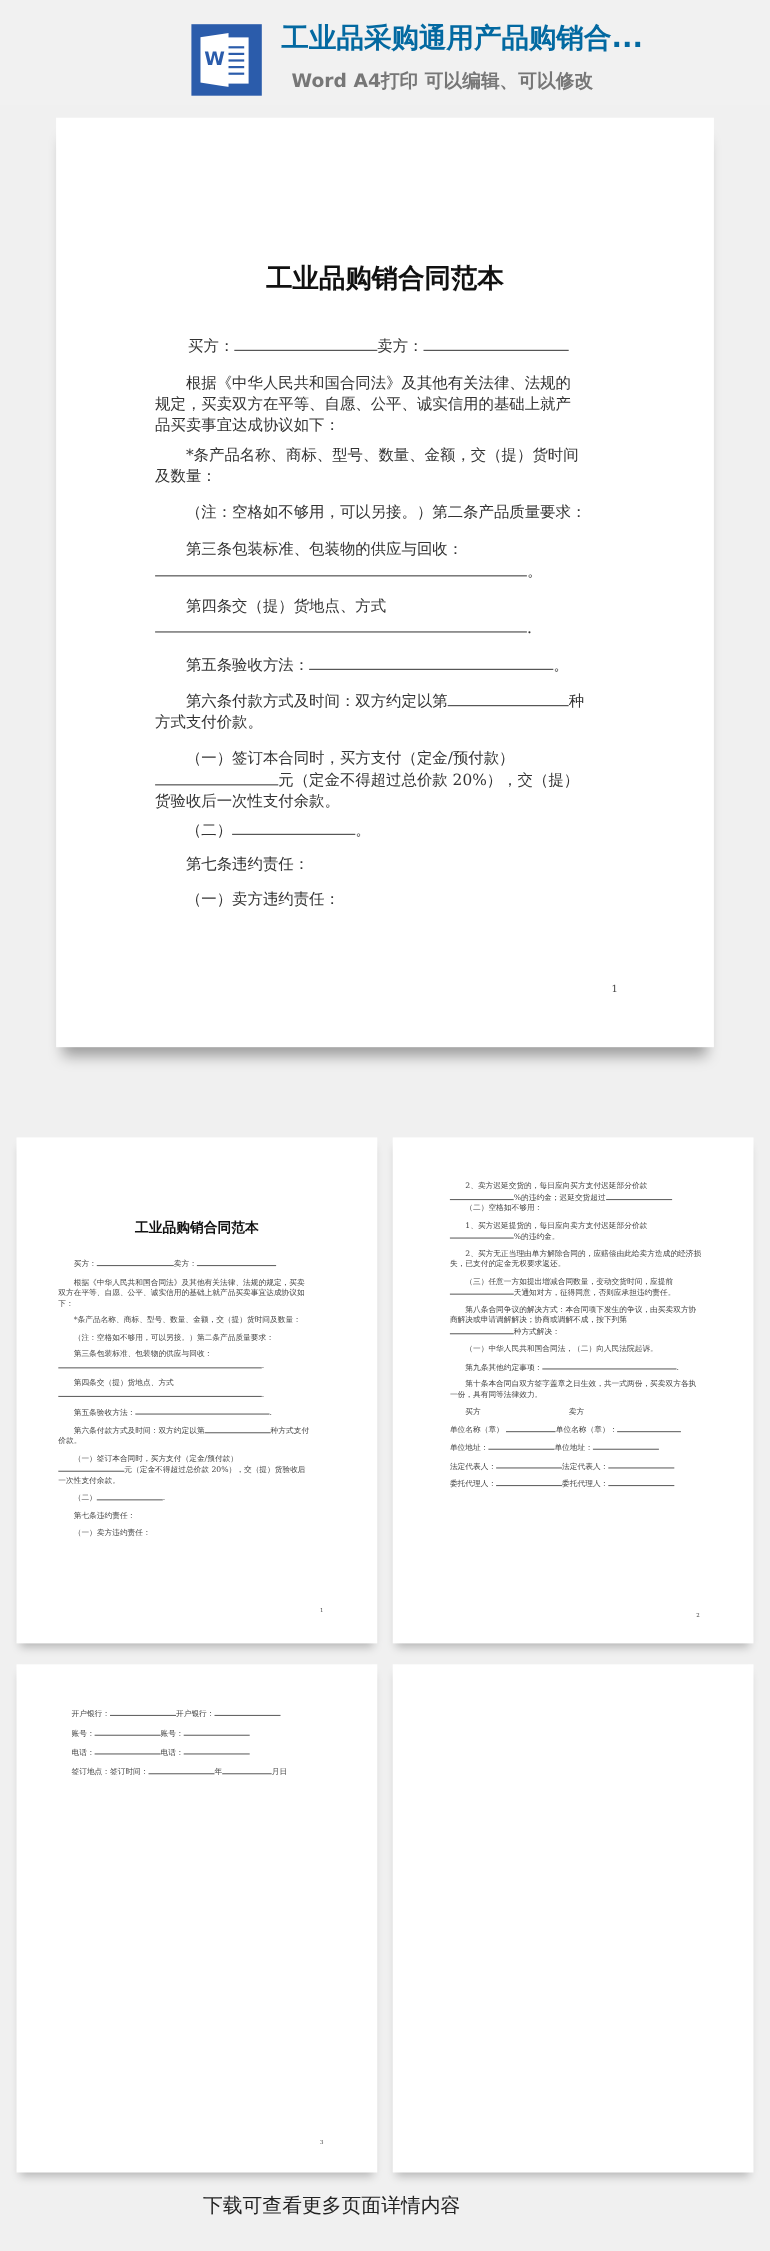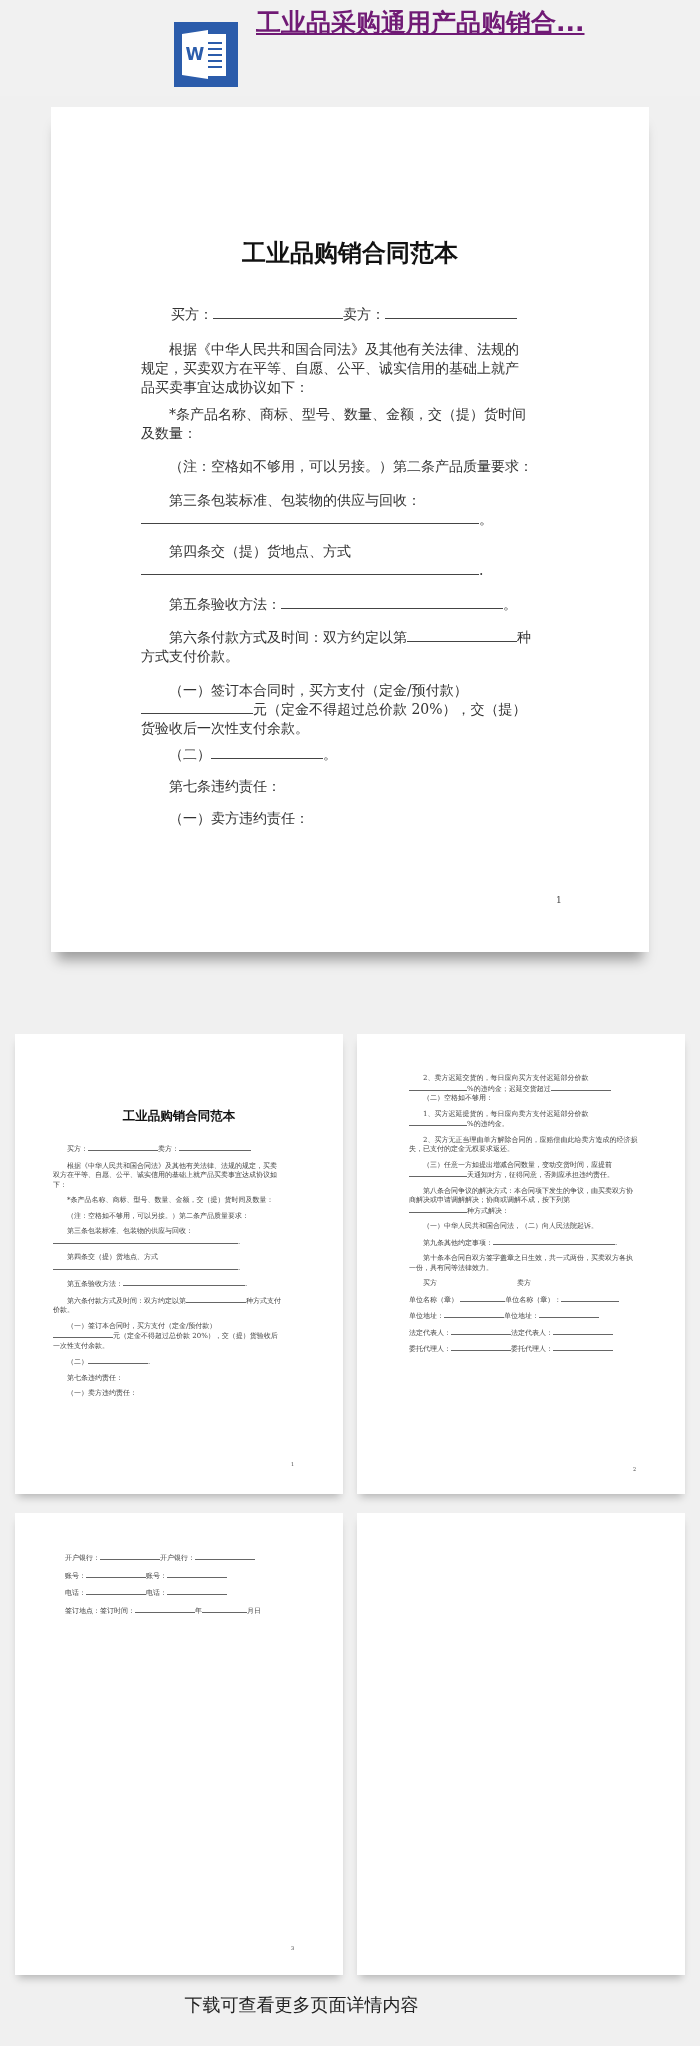--- a/index.html
+++ b/index.html
@@ -6,21 +6,21 @@
   html, body { width: 700px; height: 2046px; background: #f0f0f0; overflow: hidden; }
   body { font-family: "DejaVu Serif", "Liberation Serif", serif; color: #222; position: relative; }
 
   
   .header { position: absolute; left: 0; top: 0; width: 700px; height: 96px; background: #f1f1f1; }
   .word-icon { position: absolute; left: 174px; top: 22px; width: 64px; height: 65px; background: #2b5cab; }
   .word-icon .page { position: absolute; left: 22px; top: 12px; width: 30px; height: 42px; background: #fff; }
   .word-icon .page i { position: absolute; left: 8px; width: 18px; height: 2px; background: #2b5cab; }
   .word-icon .cover { position: absolute; left: 8px; top: 8px; width: 26px; height: 49px; background: #fff; clip-path: polygon(0 8%, 100% 0, 100% 100%, 0 92%); }
   .word-icon .w { position: absolute; left: 10px; top: 22px; width: 22px; font: bold 17px "DejaVu Sans", sans-serif; color: #2b5cab; text-align: center; }
-  .title { position: absolute; left: 256px; top: 6px; font: bold 25px "DejaVu Sans", sans-serif; color: #701a75; letter-spacing: 0px; white-space: nowrap; text-decoration: underline; }
+  .title { position: absolute; left: 256px; top: 18px; font: bold 25px "DejaVu Sans", sans-serif; color: #0369a1; letter-spacing: 0px; white-space: nowrap; }
   .subtitle { position: absolute; left: 265px; top: 62px; font: bold 17px "DejaVu Sans", sans-serif; color: #777; white-space: nowrap; }
 
   
   .big-page { position: absolute; left: 51px; top: 107px; width: 598px; height: 845px; background: #fff; box-shadow: 0 14px 12px -6px rgba(0,0,0,0.35); }
   .big-page .doc-title { position: absolute; left: 0; width: 100%; top: 130px; text-align: center; font: bold 24px "DejaVu Sans", sans-serif; color: #111; }
   .doc { position: absolute; left: 90px; width: 390px; font-size: 14px; line-height: 19px; color: #333; }
   .doc p { text-indent: 2em; }
   .u { display: inline-block; border-bottom: 1px solid #444; height: 14px; vertical-align: baseline; }
   .pnum { position: absolute; font-size: 9px; color: #444; }
 
@@ -42,20 +42,21 @@
       <i style="top:8px"></i>
         <i style="top:14px"></i>
         <i style="top:20px"></i>
         <i style="top:26px"></i>
         <i style="top:32px"></i>
     </div>
     <div class="cover"></div>
     <div class="w">W</div>
   </div>
   <div class="title">工业品采购通用产品购销合...</div>
+  <div class="subtitle">Word A4打印 可以编辑、可以修改</div>
 </div>
 
 <div class="big-page">
   <div class="doc-title">工业品购销合同范本</div>
 
   <div class="doc" style="top:198px; left:120px; width:420px;">
     <span>买方：</span><span class="u" style="width:130px"></span><span>卖方：</span><span class="u" style="width:132px"></span>
   </div>
 
   <div class="doc" style="top:233px;">

